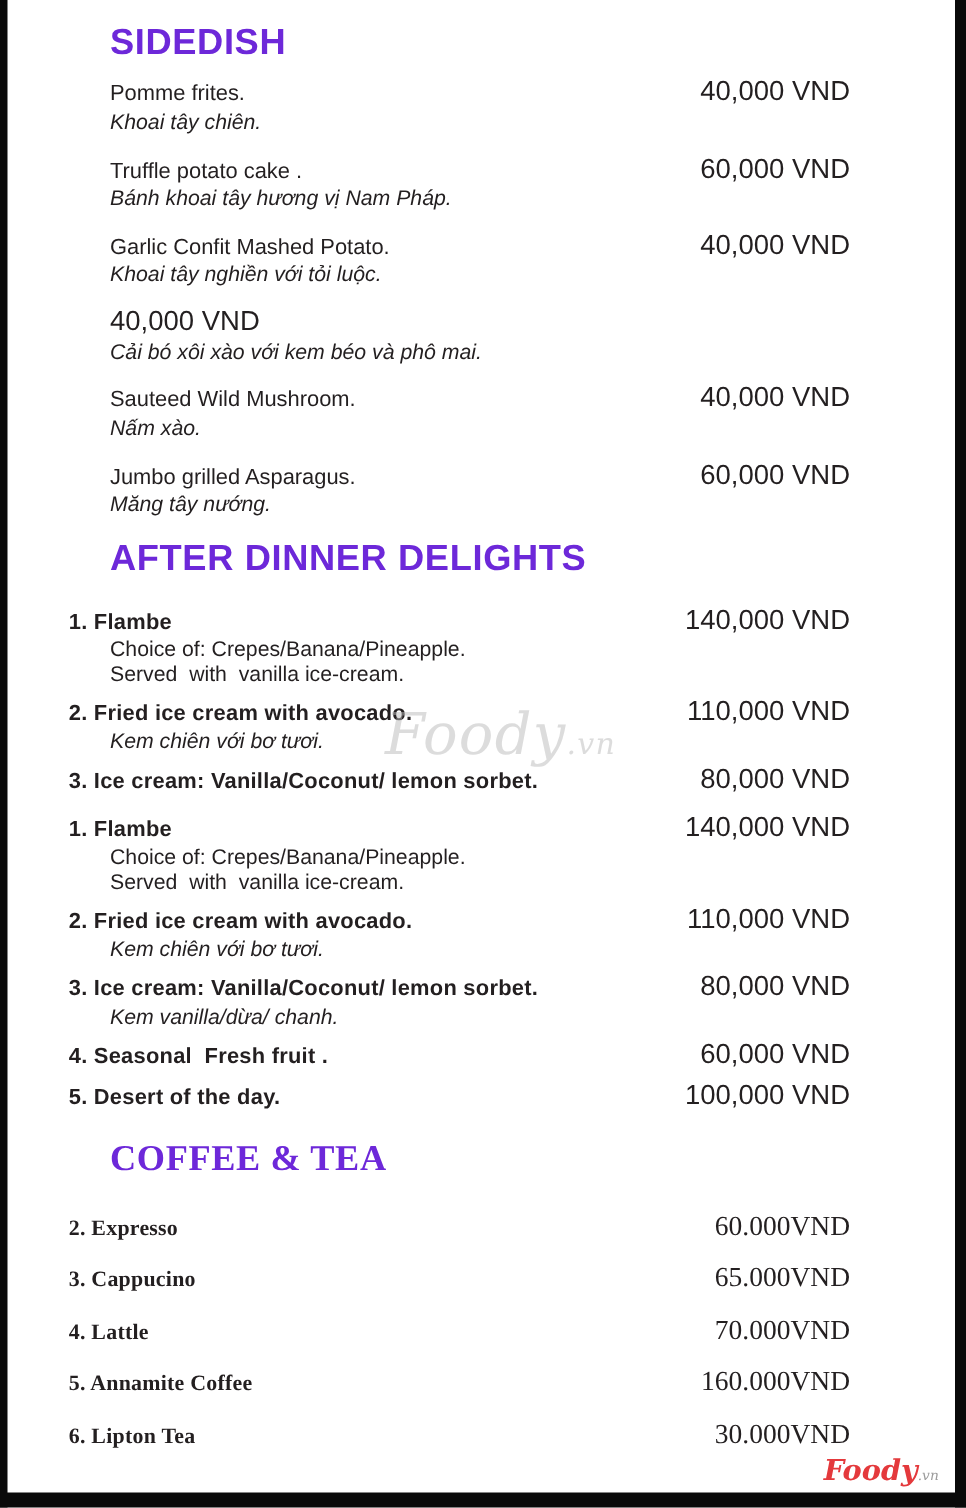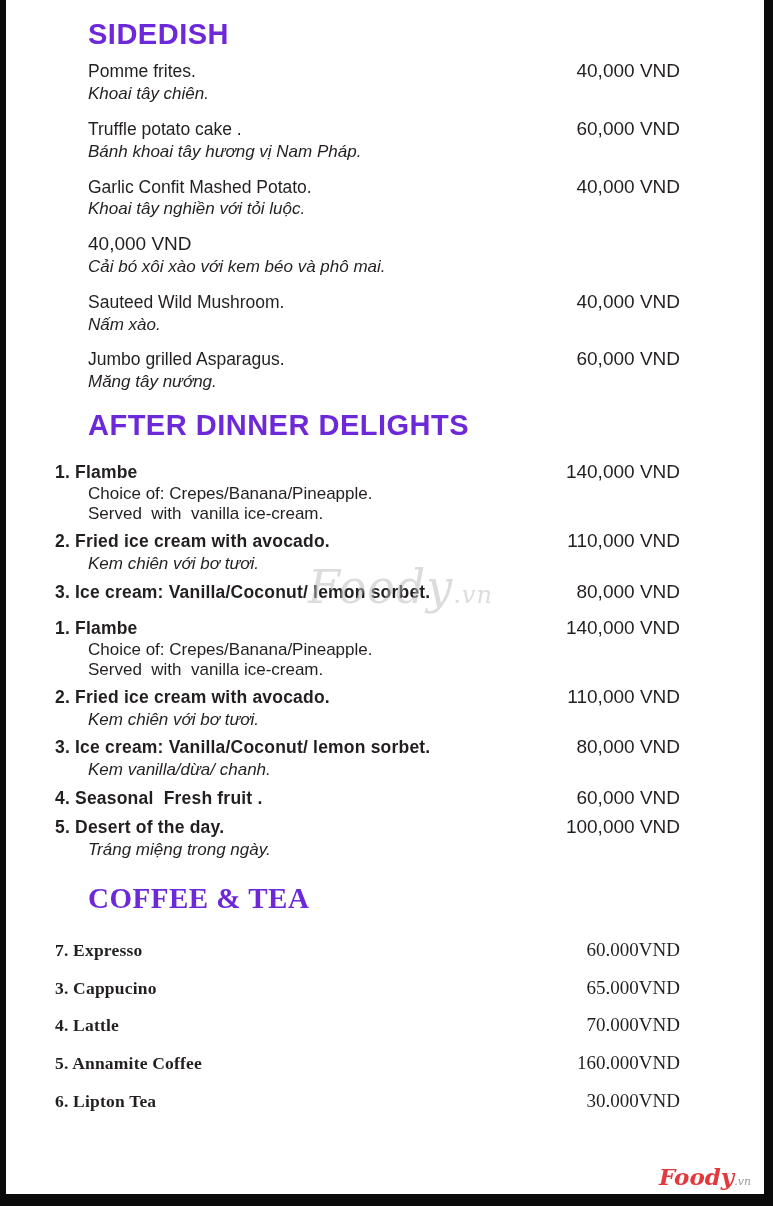--- a/index.html
+++ b/index.html
@@ -30,21 +30,21 @@
   .item.sd { margin-bottom:12px; }
   .item.dd { margin-bottom:5px; }
   .item.dd.mb-lg { margin-bottom:12px; }
   .item.dd.gap-top { margin-top:12px; }
   .item.cf { margin-bottom:14px; }
 
   .mi { display:flex; justify-content:space-between; align-items:baseline; line-height:1.25; }
   .mi.pad { padding-left:33px; }
   .name   { font-size:17.5px; white-space:pre-wrap; }
   .name-b { font-size:17.5px; font-weight:bold; letter-spacing:0.2px; white-space:pre-wrap; }
-  .price  { font-size:19px; white-space:nowrap; font-weight:400; }
+  .price  { font-size:22px; white-space:nowrap; font-weight:400; }
 
   .sub  { font-style:italic; font-size:17px; padding-left:33px; margin-top:1px; line-height:1.22; }
   .desc { font-size:17px; padding-left:33px; line-height:1.18; white-space:pre-wrap; }
 
   .watermark {
     position:absolute; left:308px; top:560px;
     font-family:"DejaVu Serif", serif; font-style:italic;
     font-size:46px; color:rgba(185,185,185,0.5);
     letter-spacing:1px; pointer-events:none;
   }
@@ -172,31 +172,30 @@
           <span class="name-b">4. Seasonal  Fresh fruit .</span>
           <span class="price">60,000 VND</span>
         </div>
       </div>
 
       <div class="item dd">
         <div class="mi">
           <span class="name-b">5. Desert of the day.</span>
           <span class="price">100,000 VND</span>
         </div>
-        <div class="sub">Tráng miệng trong ngày.</div>
       </div>
     </section>
 
     <section id="sec-coffee">
       <h2 class="sec-title">COFFEE &amp; TEA</h2>
 
 
       <div class="item cf">
         <div class="mi">
-          <span class="name-b">7. Expresso</span>
+          <span class="name-b">2. Expresso</span>
           <span class="price">60.000VND</span>
         </div>
       </div>
 
       <div class="item cf">
         <div class="mi">
           <span class="name-b">3. Cappucino</span>
           <span class="price">65.000VND</span>
         </div>
       </div>

